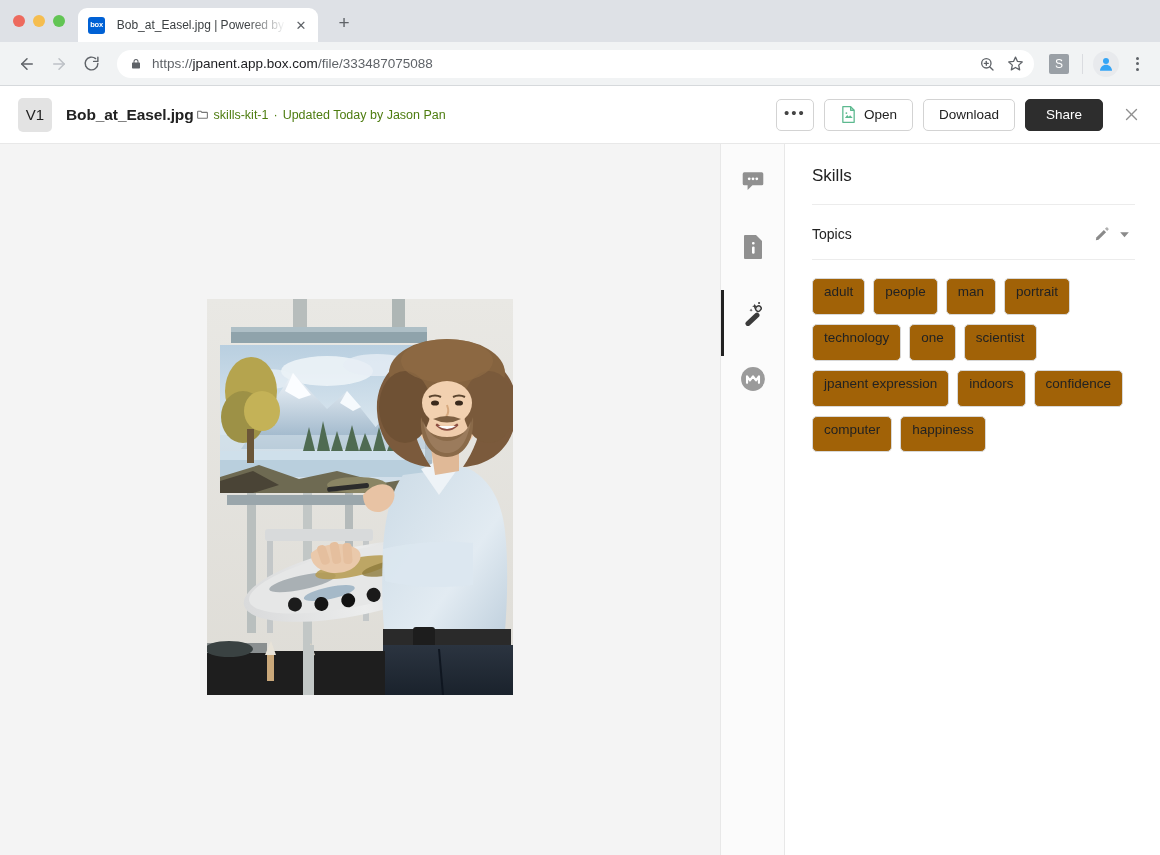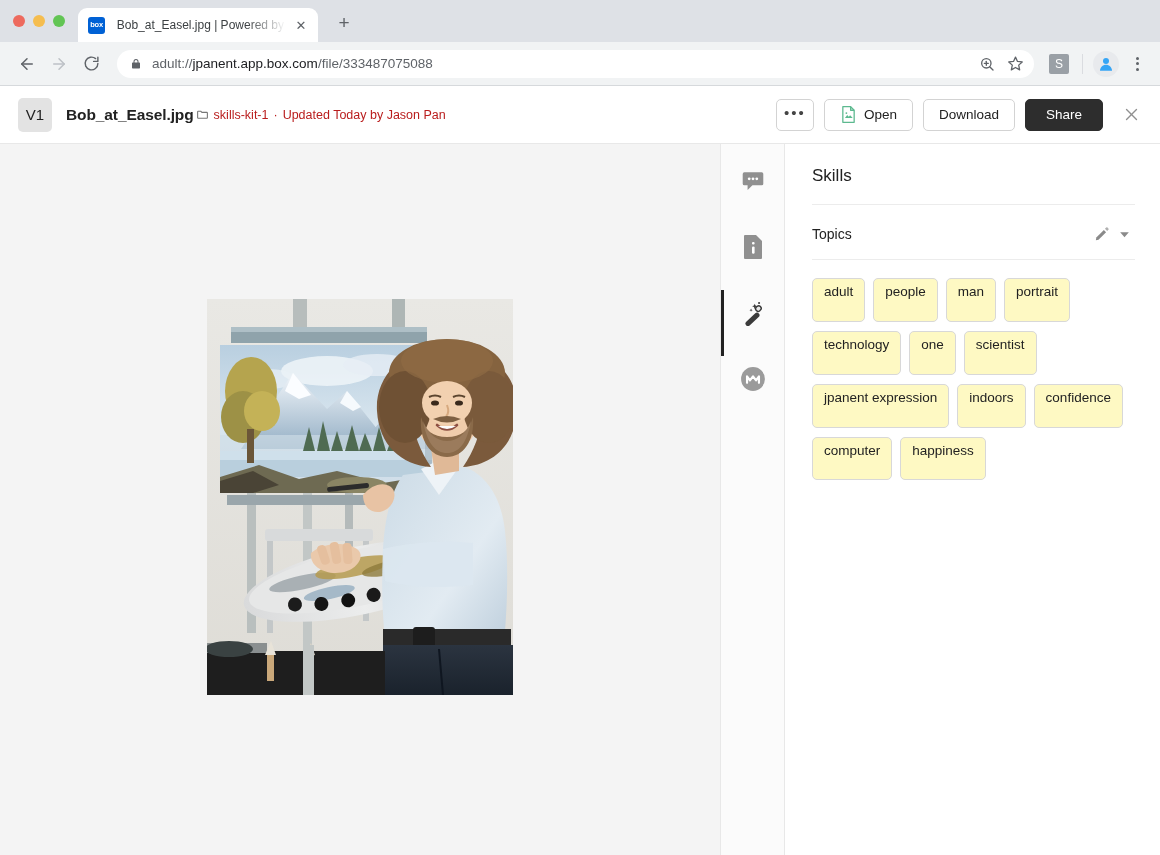--- a/index.html
+++ b/index.html
@@ -130,21 +130,21 @@
   .version-badge {
     width: 34px; height: 34px;
     background: #e3e3e3;
     border-radius: 5px;
     display: flex; align-items: center; justify-content: center;
     font-size: 15px; color: #222;
     flex: 0 0 34px;
   }
   .file-meta { margin-left: 14px; display: flex; gap: 2px; flex: 1; min-width: 0; }
   .file-name { font-size: 15.5px; font-weight: bold; color: #222222; letter-spacing: -0.1px; }
-  .file-sub { font-size: 12.5px; color: #b91c1c; display: flex; align-items: center; gap: 5px; }
+  .file-sub { font-size: 12.5px; color: #4d7c0f; display: flex; align-items: center; gap: 5px; }
   .header-actions { display: flex; align-items: center; gap: 10px; }
   .btn {
     height: 32px;
     border: 1px solid #d3d3d3;
     border-radius: 5px;
     background: #fff;
     display: flex; align-items: center; justify-content: center;
     gap: 7px;
     padding: 0 15px;
     font-size: 13.5px;
@@ -210,24 +210,24 @@
   .section-head {
     display: flex; align-items: center;
     padding: 18px 0 14px 0;
   }
   .section-head .label { font-size: 14px; color: #222; flex: 1; }
   .sh-icon { width: 22px; height: 22px; display: flex; align-items: center; justify-content: center; color: #767676; }
   .tags { display: flex; flex-wrap: wrap; gap: 9px 8px; padding-top: 18px; }
   .tag {
     border: 1px solid #d8d8d8;
     border-radius: 5px;
-    padding: 6px 11px 21px;
+    padding: 6px 11px 14px;
     font-size: 13.5px;
     color: #222;
-    background: #fef9c3;
+    background: #a16207;
     line-height: 1.1;
     white-space: nowrap;
   }
 </style>
 </head>
 <body>
 
 <div class="window">
 
   <div class="tabstrip">
@@ -265,21 +265,21 @@
       <svg width="17" height="17" viewBox="0 0 24 24" fill="none" stroke="currentColor" stroke-width="2" stroke-linecap="round" stroke-linejoin="round">
           <path d="M21 12a9 9 0 1 1-3.2-6.9"></path>
           <polyline points="21 3 21 9 15 9"></polyline>
         </svg>
     </div>
 
     <div class="omnibox">
       <svg width="12" height="14" viewBox="0 0 24 24" fill="#5f6368">
           <path d="M17 9V7a5 5 0 0 0-10 0v2H5.5A1.5 1.5 0 0 0 4 10.5v9A1.5 1.5 0 0 0 5.5 21h13a1.5 1.5 0 0 0 1.5-1.5v-9A1.5 1.5 0 0 0 18.5 9H17zm-2 0H9V7a3 3 0 0 1 6 0v2z"></path>
         </svg>
-      <div class="url"><span>adult://</span><b>jpanent.app.box.com</b><span>/file/333487075088</span></div>
+      <div class="url"><span>https://</span><b>jpanent.app.box.com</b><span>/file/333487075088</span></div>
       <div class="omni-icons">
         <div class="omni-icon">
           <svg width="16" height="16" viewBox="0 0 24 24" fill="none" stroke="currentColor" stroke-width="2">
               <circle cx="11" cy="11" r="7"></circle>
               <line x1="16" y1="16" x2="21" y2="21" stroke-linecap="round"></line>
               <line x1="8" y1="11" x2="14" y2="11" stroke-linecap="round"></line>
               <line x1="11" y1="8" x2="11" y2="14" stroke-linecap="round"></line>
             </svg>
         </div>
         <div class="omni-icon">

